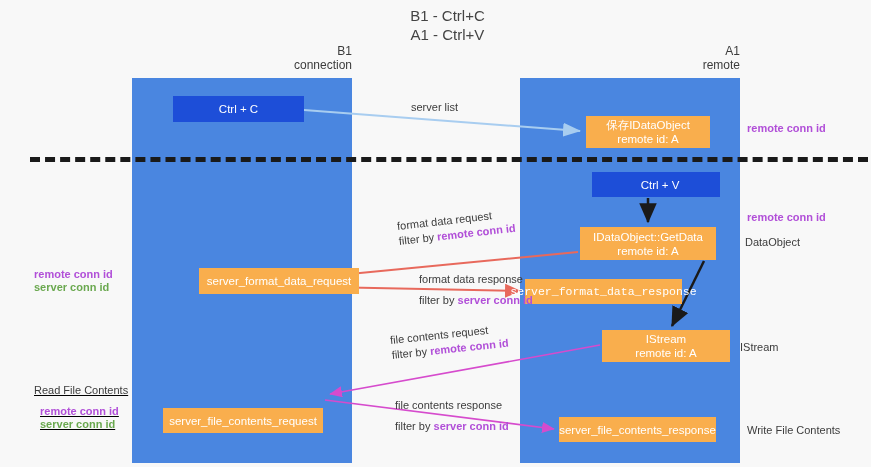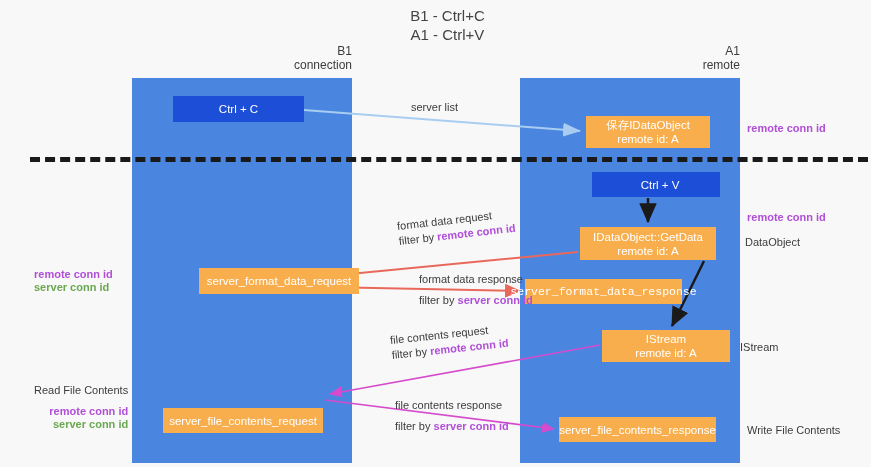--- a/index.html
+++ b/index.html
@@ -62,21 +62,21 @@
   .green-t{color:#6aa84f;font-weight:bold;}
   .plain{color:#3c3c3c;}
 
   #lbl-r1{left:735px;top:122px;}
   #lbl-r2{left:735px;top:211px;}
   #lbl-r3{left:733px;top:236px;}
   #lbl-r4{left:728px;top:341px;}
   #lbl-r5{left:735px;top:424px;}
 
   #lbl-l1{left:22px;top:268px;text-align:left;}
-  #lbl-l2{left:28px;top:384px;text-align:right;}
+  #lbl-l2{left:28px;top:384px;text-align:left;text-decoration:underline;}
 
   
   .edge-label{font-size:11px;color:#3c3c3c;line-height:15px;white-space:nowrap;}
   .edge-label b{font-weight:bold;}
 
   #el-formatlist{left:399px;top:100px;}
   #el-fdreq{left:386px;top:219px;transform:rotate(-6.5deg);transform-origin:left center;}
   #el-fdres{left:379px;top:272px;margin-left:28px;}
   #el-fcreq{left:379px;top:333px;transform:rotate(-6deg);transform-origin:left center;}
   #el-fcres{left:383px;top:398px;}

